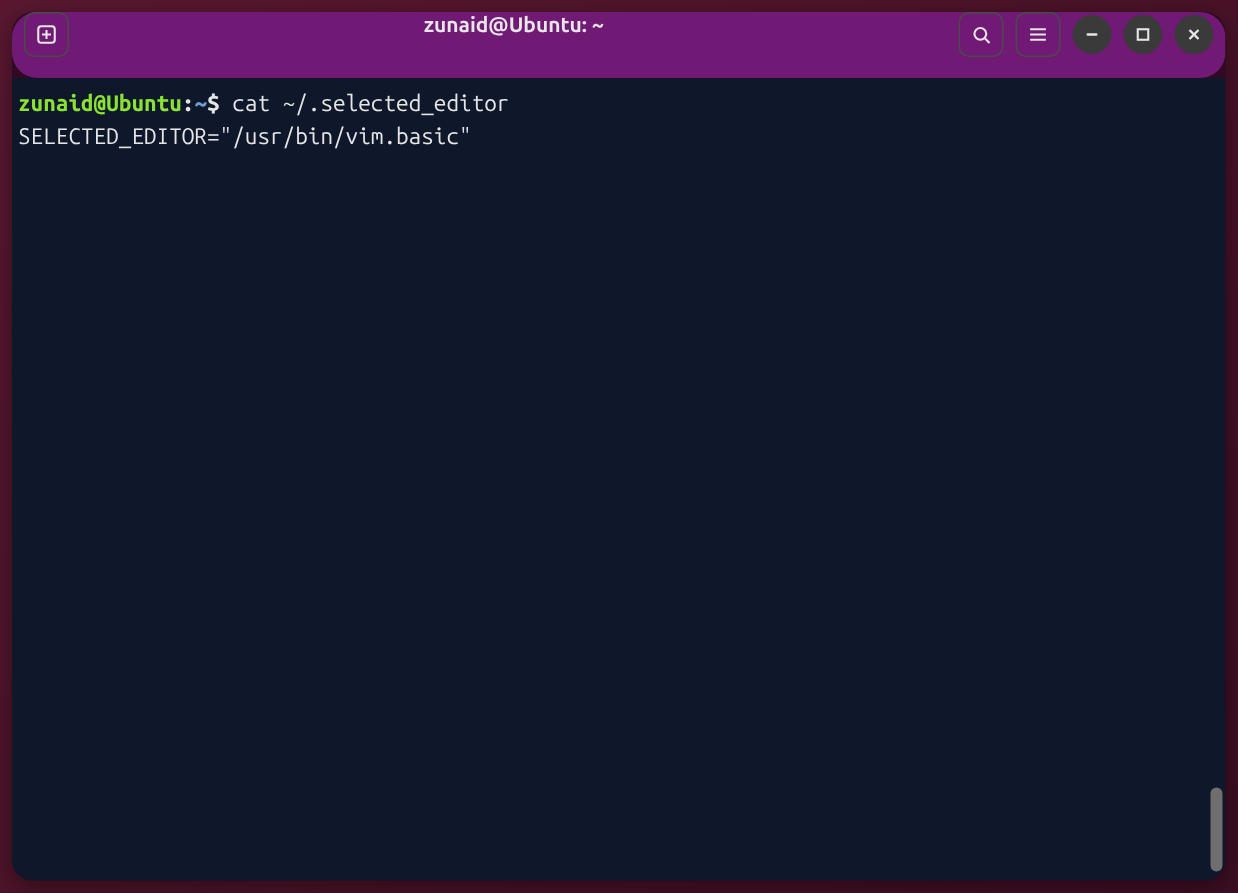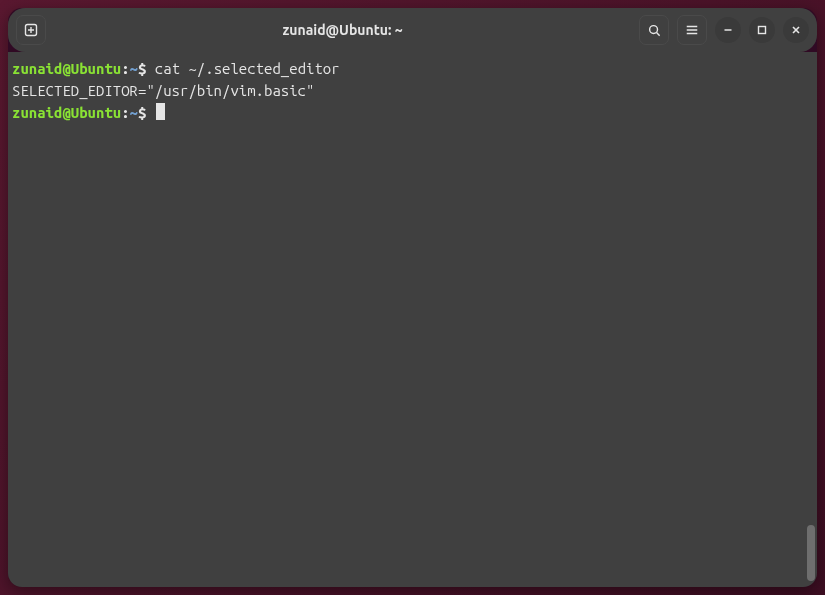--- a/index.html
+++ b/index.html
@@ -22,23 +22,23 @@
     height: 100%;
     background: #300a24;
     border-radius: 14px;
     overflow: hidden;
     display: flex;
     flex-direction: column;
     box-shadow: 0 4px 16px rgba(0,0,0,0.4);
   }
   .titlebar {
     height: 44px;
-    background: #404040;
+    background: #701a75;
     display: flex;
-    align-items: center;
+    align-items: flex-start;
     padding: 0 8px;
     gap: 6px;
     flex-shrink: 0;
     border-radius: 17px;
   }
   .tb-left, .tb-right {
     display: flex;
     align-items: center;
     gap: 8px;
   }
@@ -66,21 +66,21 @@
   }
   .tb-btn.circle {
     width: 26px;
     height: 26px;
     border-radius: 50%;
     background: #3a3a3a;
   }
   .tb-btn svg { display: block; }
   .terminal {
     flex: 1;
-    background: #404040;
+    background: #0f172a;
     padding: 6px 4px 4px 4px;
     color: #e6e6e6;
     font-size: 15px;
     line-height: 1.45;
     position: relative;
     overflow: hidden;
   }
   .line { white-space: pre; font-family: "Ubuntu Mono", monospace; }
   .prompt-user { color: #8ae234; font-weight: bold; }
   .prompt-colon { color: #e6e6e6; font-weight: bold; }
@@ -165,19 +165,18 @@
               <line x1="9" y1="3" x2="3" y2="9"></line>
             </svg>
           </span>
         </div>
       </div>
     </div>
 
     <div class="terminal">
       <div class="line"><span class="prompt-user">zunaid@Ubuntu</span><span class="prompt-colon">:</span><span class="prompt-path">~</span><span class="prompt-dollar">$</span><span class="cmd"> </span><span class="cmd">cat ~/.selected_editor</span></div>
       <div class="line out">SELECTED_EDITOR="/usr/bin/vim.basic"</div>
-      <div class="line"><span class="prompt-user">zunaid@Ubuntu</span><span class="prompt-colon">:</span><span class="prompt-path">~</span><span class="prompt-dollar">$</span><span> </span><span class="cursor"></span></div>
 
       <div class="scrollbar"></div>
     </div>
 
   </div>
 </div>
 
 </body></html>

